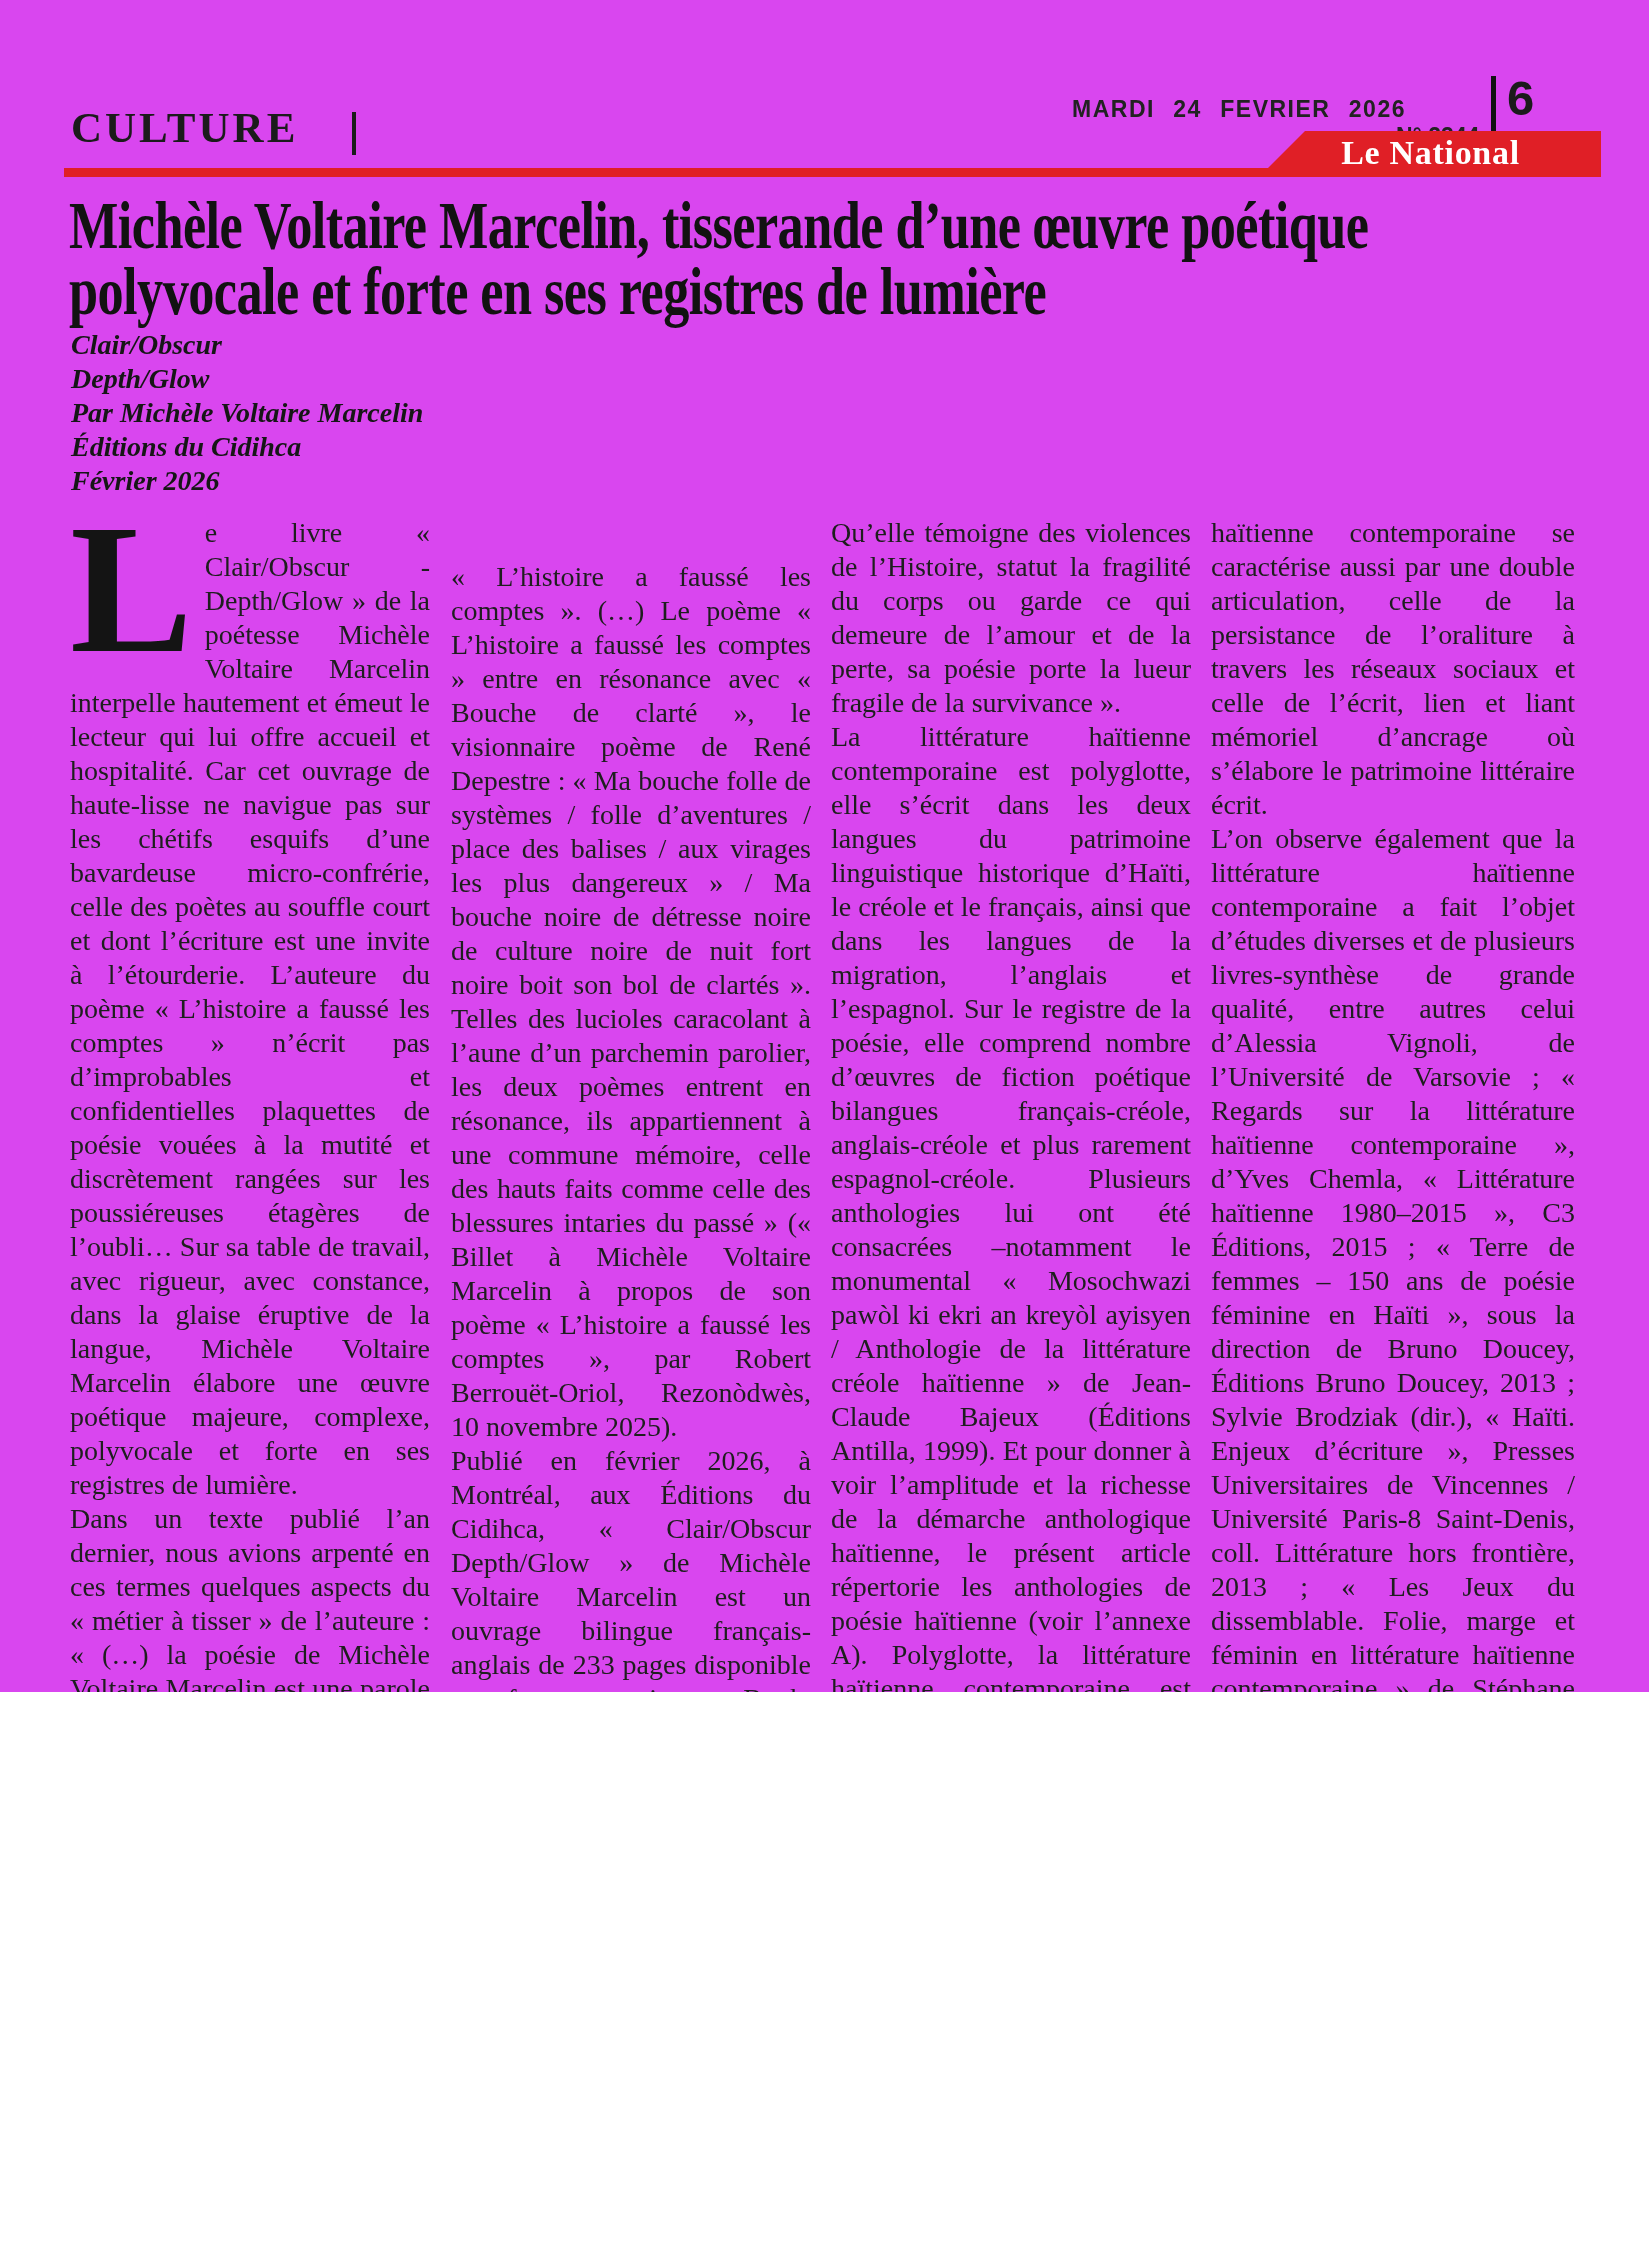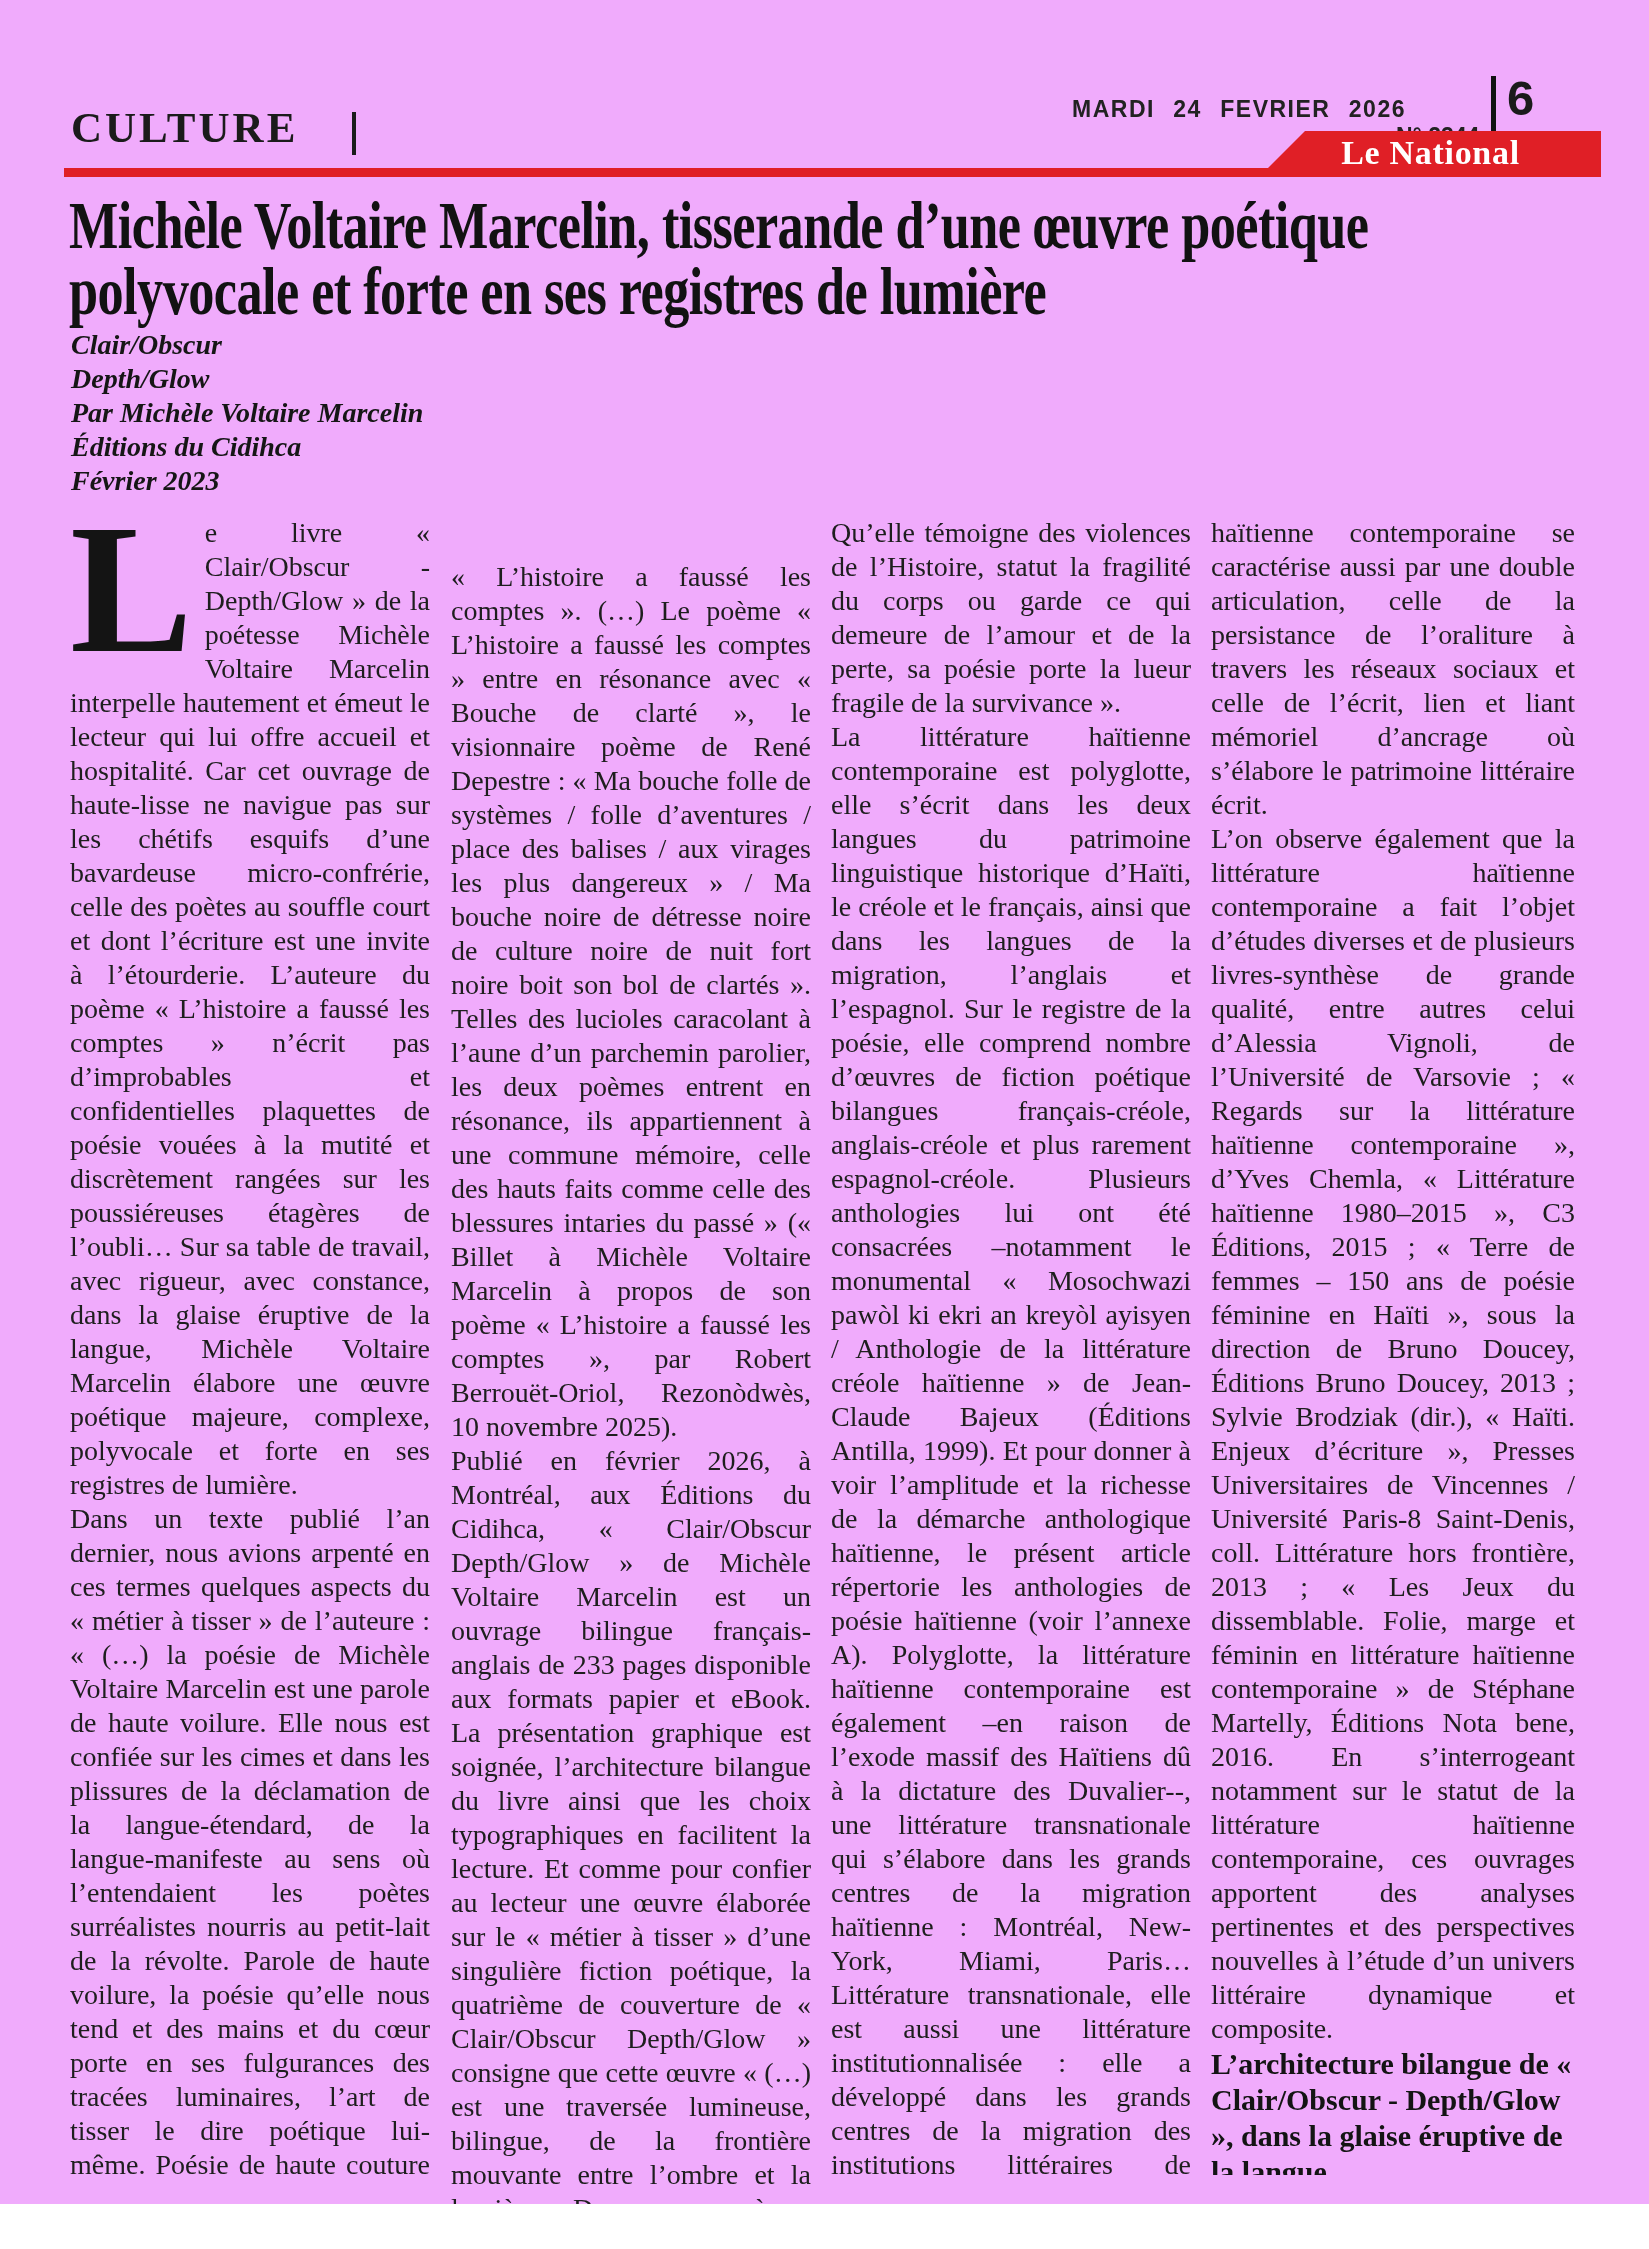--- a/index.html
+++ b/index.html
@@ -1,16 +1,16 @@
 <!DOCTYPE html>
 <html lang="fr" style="font-size:12px"><head>
 <meta charset="utf-8">
 <style>
   html,body{margin:0;padding:0;background:#ffffff;}
-  .page{position:relative;width:1650px;height:2204px;background:#f0abfc;overflow:hidden;
+  .page{position:relative;width:1650px;height:1692px;background:#d946ef;overflow:hidden;
         font-family:"Liberation Serif",serif;color:#1c1c1c;}
 
   
   .section-title{position:absolute;left:71px;top:103px;font-family:"Liberation Serif",serif;
                  font-weight:bold;font-size:43px;letter-spacing:3px;color:#1b1b1b;}
   .section-divider{position:absolute;left:352px;top:112px;width:3.7px;height:43px;background:#1b1b1b;}
   .issue-date{position:absolute;left:1072px;top:96px;font-family:"Liberation Sans",sans-serif;
               font-weight:bold;font-size:23px;letter-spacing:1.5px;word-spacing:10.5px;color:#222;text-align:right;}
   .issue-number{position:absolute;left:1396px;top:96px;font-family:"Liberation Sans",sans-serif;
                 font-weight:bold;font-size:23px;color:#222;margin-top:27px;}
@@ -57,21 +57,21 @@
   <div class="headline">
     <div class="line">Michèle Voltaire Marcelin, tisserande d’une œuvre poétique</div>
     <div class="line">polyvocale et forte en ses registres de lumière</div>
   </div>
 
   <div class="byline">
     <div>Clair/Obscur</div>
     <div>Depth/Glow</div>
     <div>Par Michèle Voltaire Marcelin</div>
     <div>Éditions du Cidihca</div>
-    <div>Février 2023</div>
+    <div>Février 2026</div>
   </div>
 
   <div class="col" id="col1">
     <p><span class="dropcap">L</span><span>e livre « Clair/Obscur - Depth/Glow » de la poétesse Michèle Voltaire Marcelin interpelle hautement et émeut le lecteur qui lui offre accueil et hospitalité. Car cet ouvrage de haute-lisse ne navigue pas sur les chétifs esquifs d’une bavardeuse micro-confrérie, celle des poètes au souffle court et dont l’écriture est une invite à l’étourderie. L’auteure du poème « L’histoire a faussé les comptes » n’écrit pas d’improbables et confidentielles plaquettes de poésie vouées à la mutité et discrètement rangées sur les poussiéreuses étagères de l’oubli… Sur sa table de travail, avec rigueur, avec constance, dans la glaise éruptive de la langue, Michèle Voltaire Marcelin élabore une œuvre poétique majeure, complexe, polyvocale et forte en ses registres de lumière.</span></p>
     <p>Dans un texte publié l’an dernier, nous avions arpenté en ces termes quelques aspects du « métier à tisser » de l’auteure : « (…) la poésie de Michèle Voltaire Marcelin est une parole de haute voilure. Elle nous est confiée sur les cimes et dans les plissures de la déclamation de la langue-étendard, de la langue-manifeste au sens où l’entendaient les poètes surréalistes nourris au petit-lait de la révolte. Parole de haute voilure, la poésie qu’elle nous tend et des mains et du cœur porte en ses fulgurances des tracées luminaires, l’art de tisser le dire poétique lui-même. Poésie de haute couture également, elle a de surcroît l’élégance d’arpenter les cicatrices mutiques de l’Histoire et du Temps, dans la conjugaison ailée du Temps-passé, du Temps-présent et du Temps-qui-vient. Car en ses errements têtus</p>
   </div>
 
   <div class="col" id="col2">
     <p>« L’histoire a faussé les comptes ». (…) Le poème « L’histoire a faussé les comptes » entre en résonance avec « Bouche de clarté », le visionnaire poème de René Depestre : « Ma bouche folle de systèmes / folle d’aventures / place des balises / aux virages les plus dangereux » / Ma bouche noire de détresse noire de culture noire de nuit fort noire boit son bol de clartés ». Telles des lucioles caracolant à l’aune d’un parchemin parolier, les deux poèmes entrent en résonance, ils appartiennent à une commune mémoire, celle des hauts faits comme celle des blessures intaries du passé » (« Billet à Michèle Voltaire Marcelin à propos de son poème « L’histoire a faussé les comptes », par Robert Berrouët-Oriol, Rezonòdwès, 10 novembre 2025).</p>
     <p>Publié en février 2026, à Montréal, aux Éditions du Cidihca, « Clair/Obscur Depth/Glow » de Michèle Voltaire Marcelin est un ouvrage bilingue français-anglais de 233 pages disponible aux formats papier et eBook. La présentation graphique est soignée, l’architecture bilangue du livre ainsi que les choix typographiques en facilitent la lecture. Et comme pour confier au lecteur une œuvre élaborée sur le « métier à tisser » d’une singulière fiction poétique, la quatrième de couverture de « Clair/Obscur Depth/Glow » consigne que cette œuvre « (…) est une traversée lumineuse, bilingue, de la frontière mouvante entre l’ombre et la lumière. Dans ces poèmes d’une rare intensité, Michèle Voltaire Marcelin parcourt les paysages de la mémoire, de l’exil, du désir et du deuil avec un regard sans détours et une voix à la fois intime et mythique.</p>

